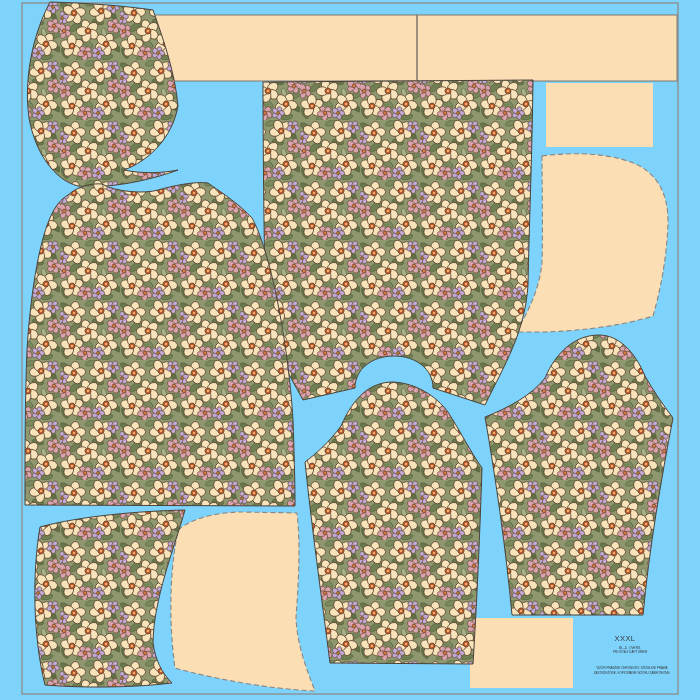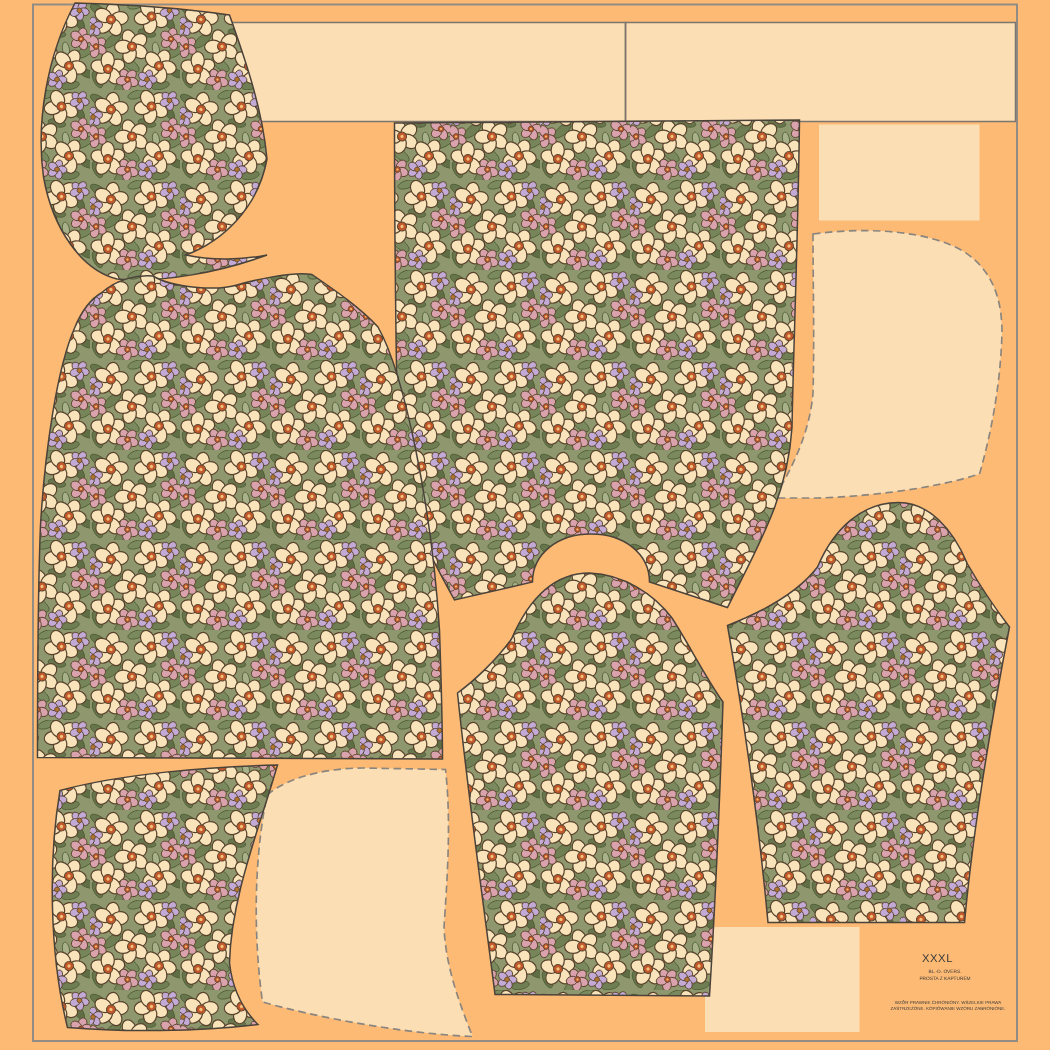--- a/index.html
+++ b/index.html
@@ -1,16 +1,16 @@
 <!DOCTYPE html>
 <html><head>
 <meta charset="utf-8">
 <style>
   html,body{margin:0;padding:0;background:#ffffff;}
-  .stage{position:relative;width:700px;height:700px;background:#fdba74;overflow:hidden;}
+  .stage{position:relative;width:700px;height:700px;background:#7dd3fc;overflow:hidden;}
   svg{position:absolute;inset:0;}
   svg text{font-family:"Liberation Sans",sans-serif;fill:#3a3a3a;}
   .t-size{font-size:7.5px;letter-spacing:.4px;}
   .t-style{font-size:3.2px;}
   .t-legal{font-size:3px;}
   .piece-floral{fill:url(#floral);}
   .dashed{stroke-dasharray:5 3;}
 </style>
 </head>
 <body>

